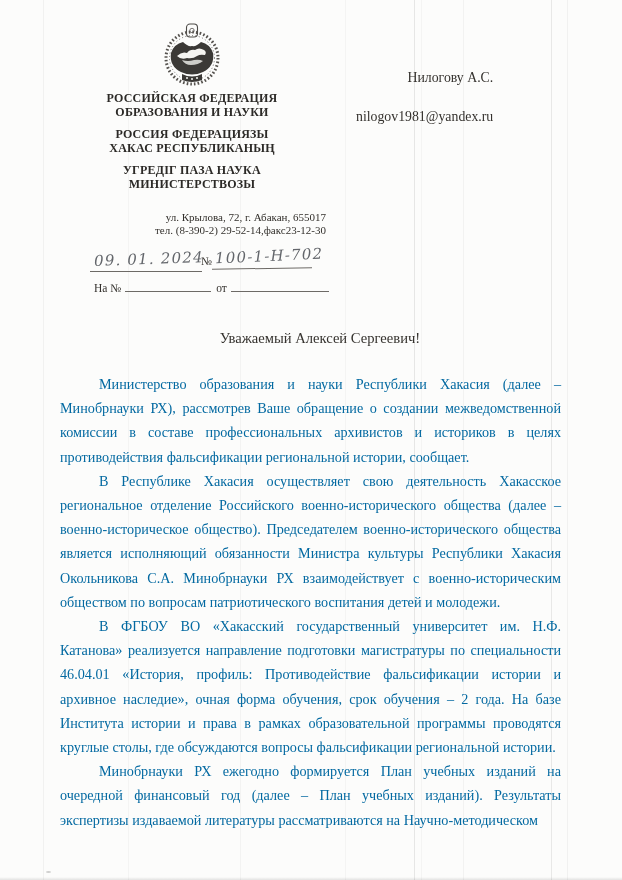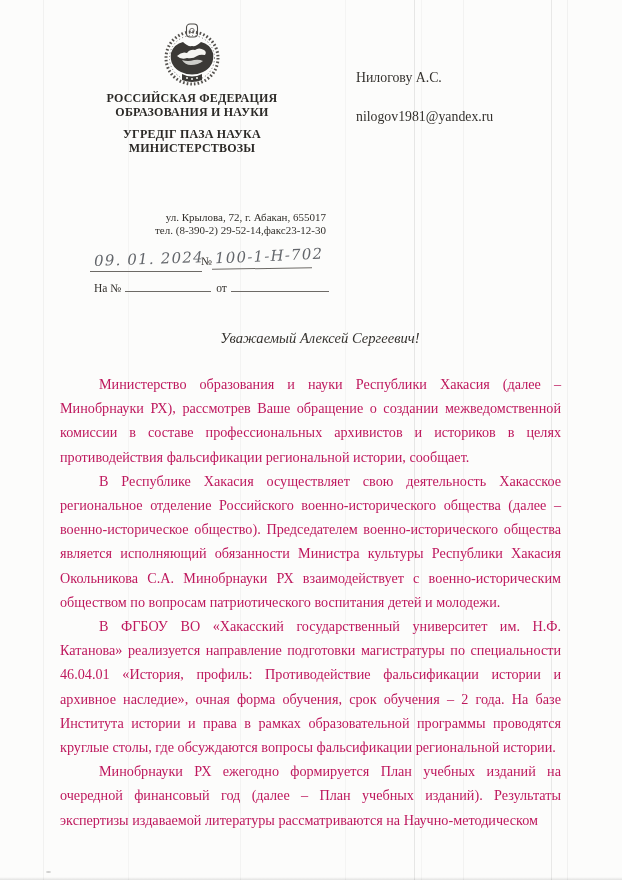--- a/index.html
+++ b/index.html
@@ -82,40 +82,39 @@
   .no-sign { position: absolute; left: 201px; top: 255px; font-size: 11.5px; color: #33302c; }
 
   .na-row { position: absolute; left: 94px; top: 280px; font-size: 11.5px; color: #33302c; }
   .na-row .blank { display: inline-block; border-bottom: 1px solid #6d6a66; height: 11px; vertical-align: baseline; }
   .na-row .blank-1 { width: 86px; margin-left: 4px; }
   .na-row .blank-2 { width: 98px; margin-left: 4px; }
   .na-row .ot { margin-left: 2px; margin-top: 36px; }
 
   
   .recipient { position: absolute; left: 356px; top: 70px; font-size: 13.8px; color: #35322e; }
-  .recipient-name { margin-bottom: 23px; }
+  .recipient-name { margin-bottom: 23px; text-align: right; }
 
   .salutation {
     position: absolute;
     left: 60px; top: 330px;
     width: 520px;
     text-align: center;
     font-size: 14.6px;
     color: #35322e;
-    font-style: italic;
   }
 
   .body-text {
     position: absolute;
     left: 60px; top: 372px;
     width: 501px;
     font-size: 14.2px;
     line-height: 24.2px;
     text-align: justify;
-    color: #be185d;
+    color: #0369a1;
   }
   .body-text p { margin: 0; text-indent: 39px; }
 </style>
 </head>
 <body>
 
 <div class="page">
 
   <div class="scanline" style="left:43px;  background:rgba(0,0,0,0.045);"></div>
   <div class="scanline" style="left:128px; background:rgba(0,0,0,0.030);"></div>
@@ -147,20 +146,24 @@
     <circle cx="32" cy="57" r="1" fill="#f5f4f1"></circle>
     <circle cx="37" cy="56" r="1" fill="#f5f4f1"></circle>
   </svg>
 
   <div class="letterhead">
     <div class="lh-group">
       <div>РОССИЙСКАЯ ФЕДЕРАЦИЯ</div>
       <div>ОБРАЗОВАНИЯ И НАУКИ</div>
     </div>
     <div class="lh-group">
+      <div>РОССИЯ ФЕДЕРАЦИЯЗЫ</div>
+      <div>ХАКАС РЕСПУБЛИКАНЫҢ</div>
+    </div>
+    <div class="lh-group">
       <div>УГРЕДІГ ПАЗА НАУКА</div>
       <div>МИНИСТЕРСТВОЗЫ</div>
     </div>
   </div>
 
   <div class="address">
     <div>ул. Крылова, 72, г. Абакан, 655017</div>
     <div>тел. (8-390-2) 29-52-14,факс23-12-30</div>
   </div>
 

